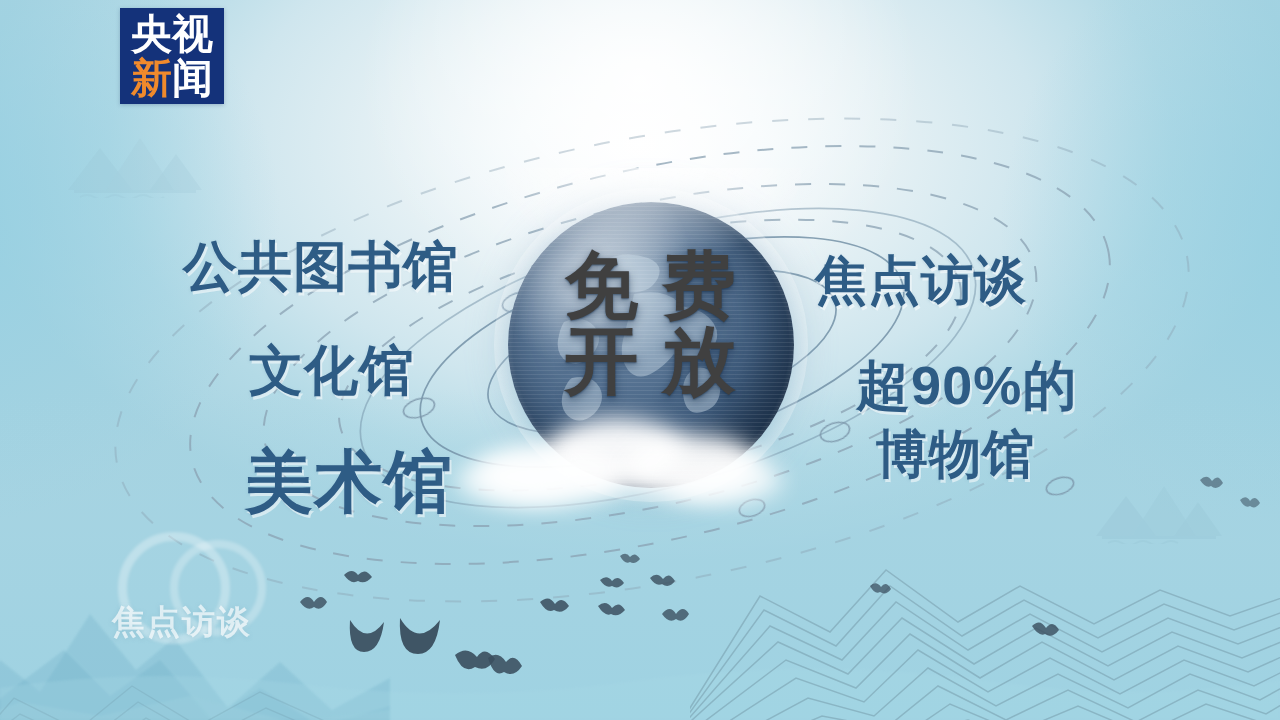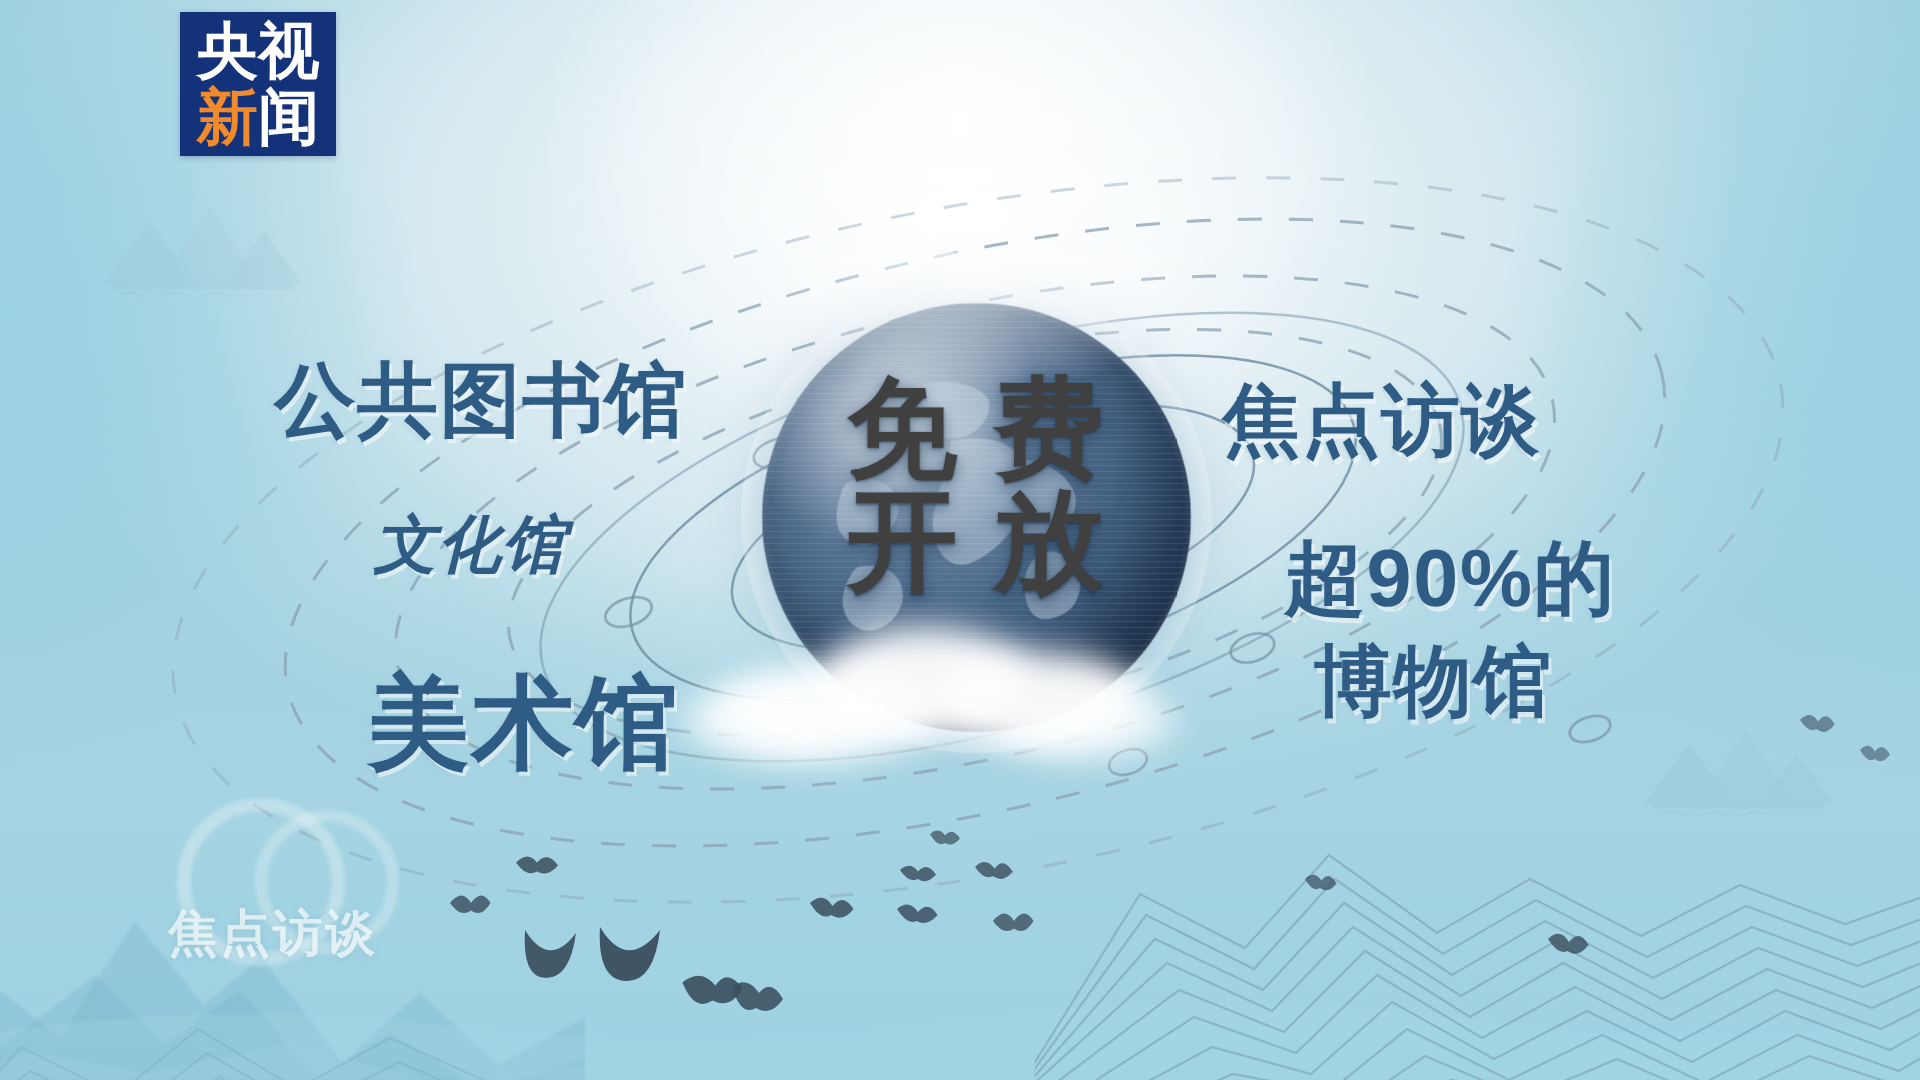--- a/index.html
+++ b/index.html
@@ -94,21 +94,21 @@
   .cloud-group{ position:absolute; left:455px; top:408px; width:330px; height:110px; z-index:8; }
 
   
   .label{
     position:absolute; color:#2e5c85; font-weight:700;
     letter-spacing:.02em; white-space:nowrap;
     text-shadow:2px 3px 0 rgba(255,255,255,.55), 0 1px 3px rgba(120,160,190,.35);
     z-index:7;
   }
   .lbl-lib   { left:183px; top:231px; font-size:54px; }
-  .lbl-cul   { left:249px; top:335px; font-size:42px;font-style:italic; }
+  .lbl-cul   { left:249px; top:335px; font-size:54px; }
   .lbl-art   { left:245px; top:437px; font-size:68px; }
   .lbl-sta   { left:815px; top:246px; font-size:52px; }
   .lbl-pct   { left:856px; top:350px; font-size:54px; }
   .lbl-mus   { left:876px; top:420px; font-size:52px; }
 
   
   .logo{
     position:absolute; left:120px; top:8px; width:104px; height:96px;
     background:#14327a; z-index:20;
     display:flex; flex-direction:column; align-items:center; justify-content:center;

